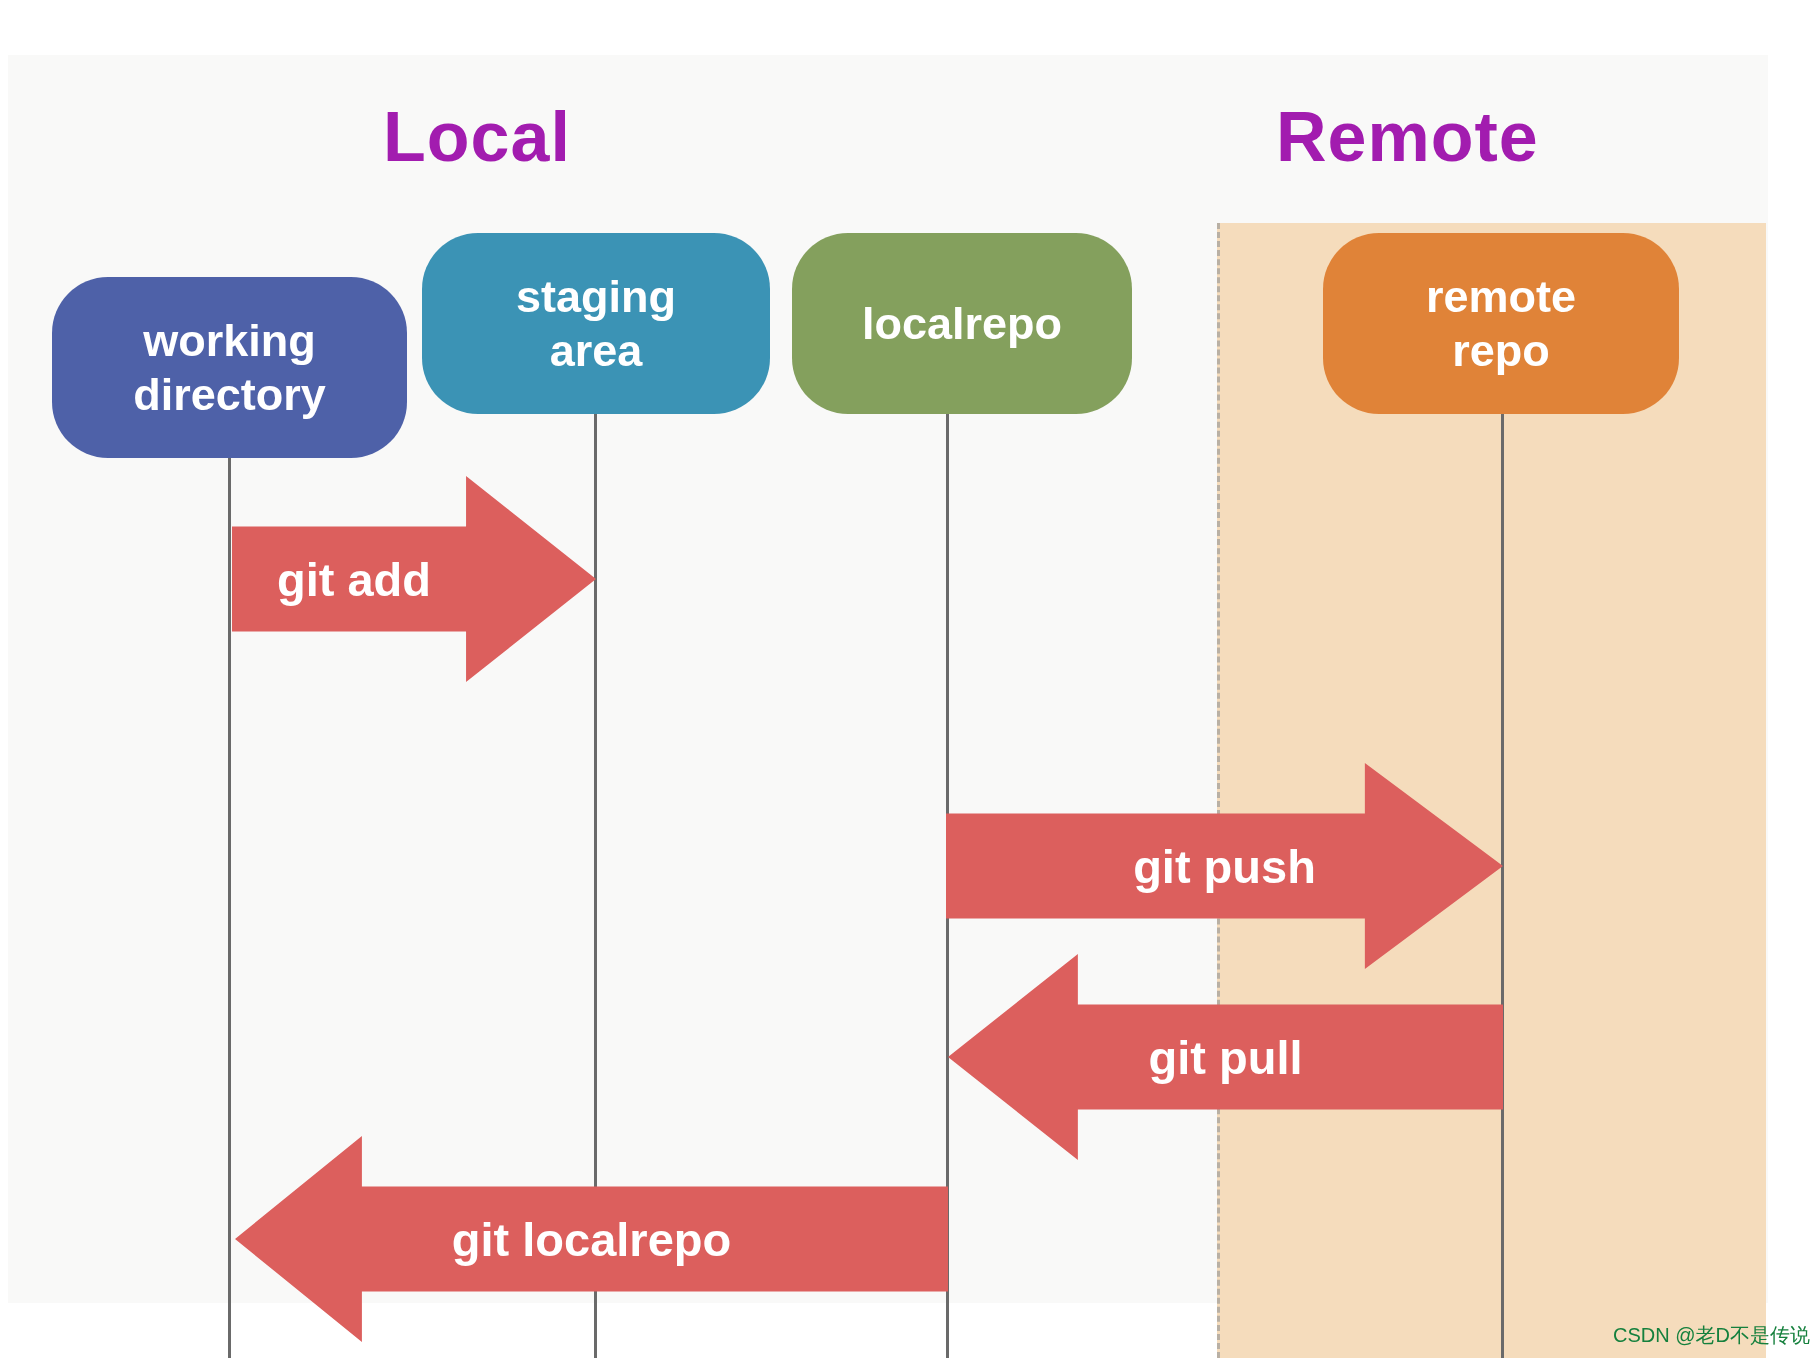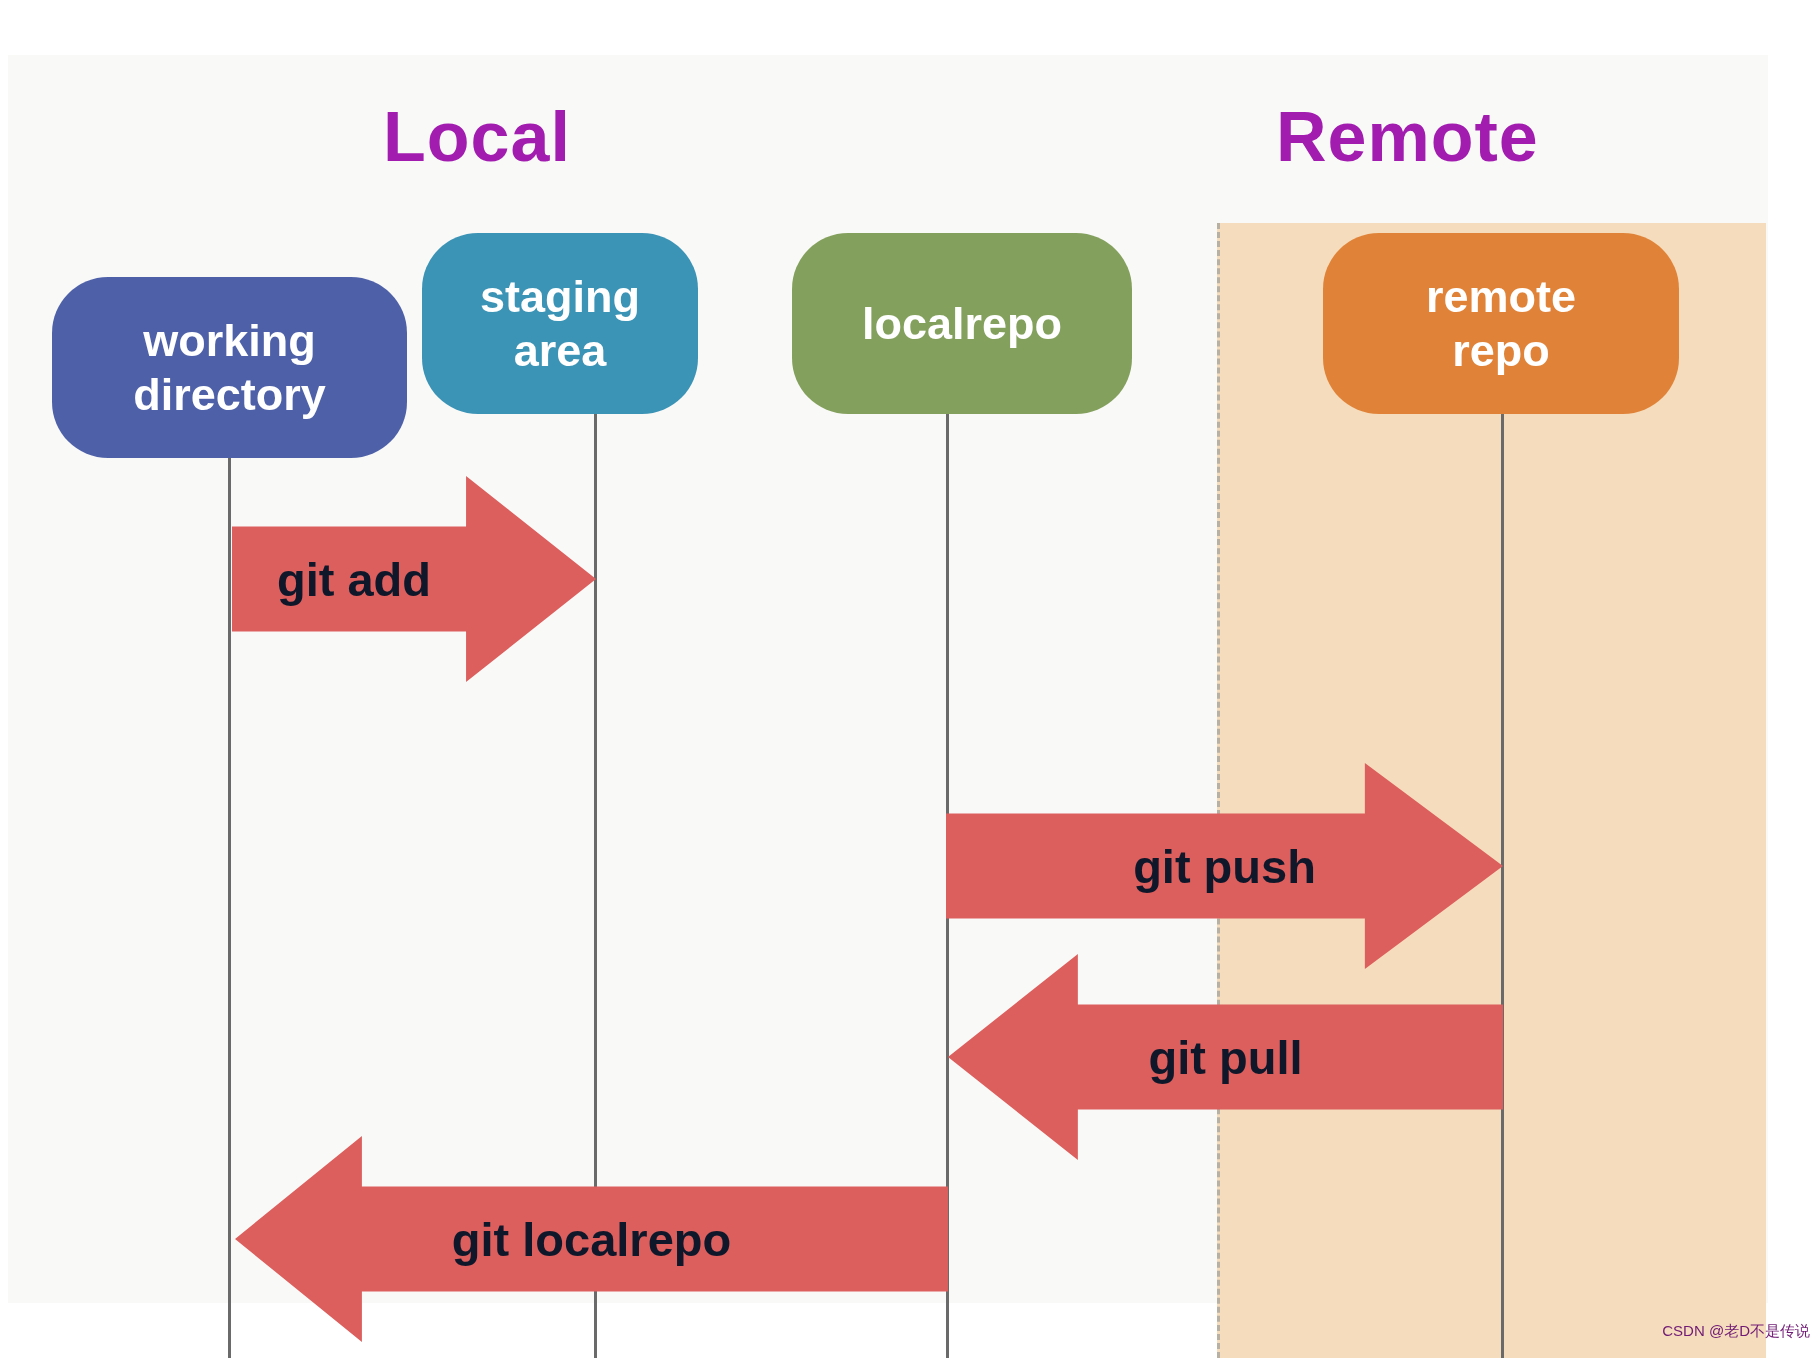--- a/index.html
+++ b/index.html
@@ -31,28 +31,28 @@
   .line-sa{left:586px;}
   .line-lr{left:938px;}
   .line-rr{left:1493px;}
   
   .node{
     position:absolute;top:178px;height:181px;border-radius:56px;
     display:flex;flex-direction:column;align-items:center;justify-content:center;
     color:#ffffff;font-size:45px;font-weight:bold;line-height:54px;text-align:center;
   }
   .node-wd{left:44px;width:355px;background:#4e61a8;margin-top:44px;}
-  .node-sa{left:414px;width:276px;background:#3b93b5;}
+  .node-sa{left:414px;width:348px;background:#3b93b5;}
   .node-lr{left:784px;width:340px;background:#84a05d;text-align:right;}
   .node-rr{left:1315px;width:356px;background:#e08338;}
   
   .arrow{
     position:absolute;height:206px;background:#dc5f5d;
     display:flex;align-items:center;justify-content:center;
-    color:#0f172a;font-size:47px;font-weight:bold;
+    color:#ffffff;font-size:47px;font-weight:bold;
   }
   .arrow-right{
     
   }
   .arrow-git-add{
     left:224px;top:421px;width:364px;
     clip-path:polygon(0 24.5%,64.3% 24.5%,64.3% 0,100% 50%,64.3% 100%,64.3% 75.5%,0 75.5%);
     padding-right:120px;box-sizing:border-box;
   }
   .arrow-git-commit{
@@ -68,21 +68,21 @@
     left:940px;top:899px;width:555px;
     clip-path:polygon(100% 24.5%,23.4% 24.5%,23.4% 0,0 50%,23.4% 100%,23.4% 75.5%,100% 75.5%);
   }
   .arrow-git-checkout{
     left:227px;top:1081px;width:713px;
     clip-path:polygon(100% 24.5%,17.8% 24.5%,17.8% 0,0 50%,17.8% 100%,17.8% 75.5%,100% 75.5%);
   }
   
   .watermark{
     position:absolute;top:1322px;right:8px;
-    font-size:15px;color:#701a75;font-weight:normal;
+    font-size:20px;color:#15803d;font-weight:normal;
   }
 </style>
 </head>
 <body>
 
 <div class="canvas">
 
   <div class="remote-band"></div>
 
   <div class="section-title title-local">Local</div>

